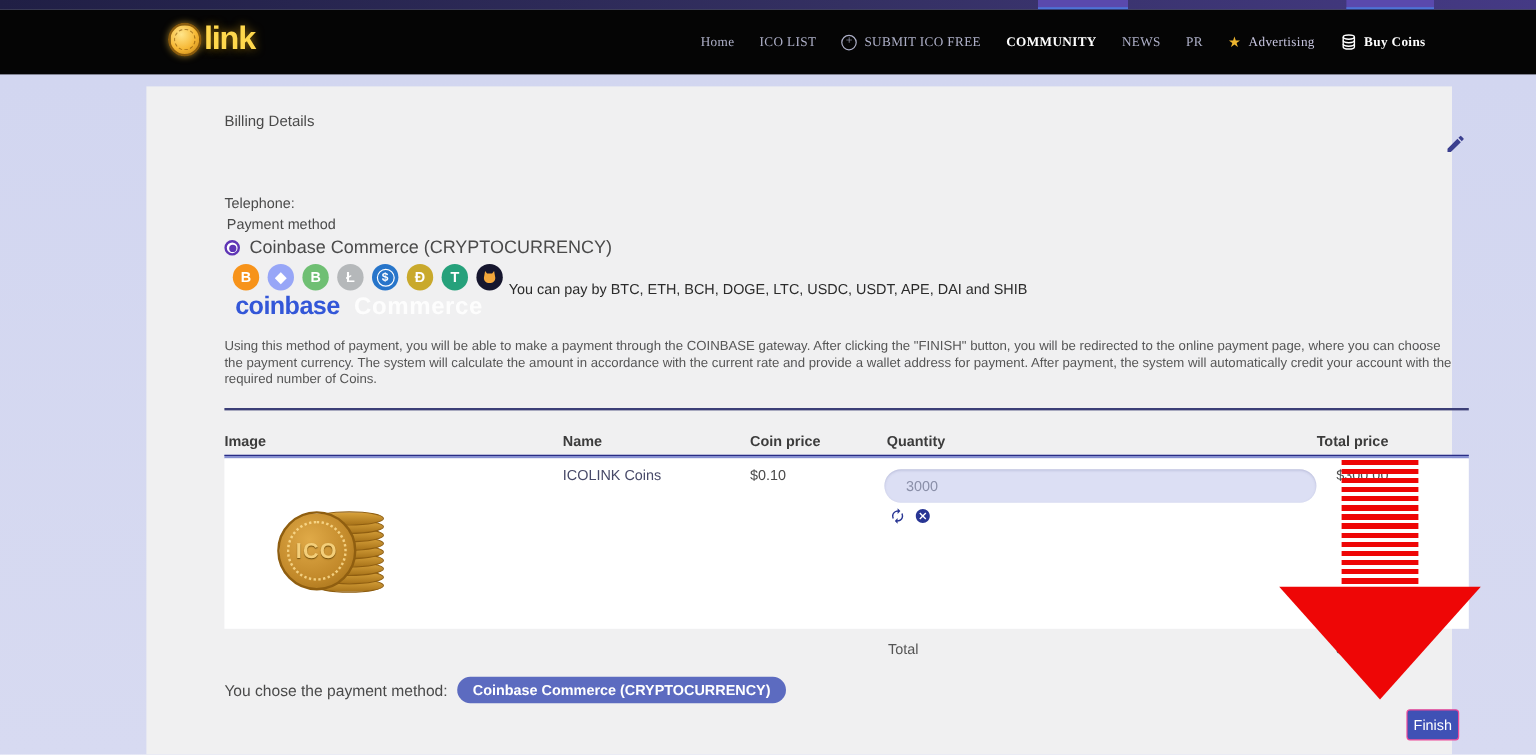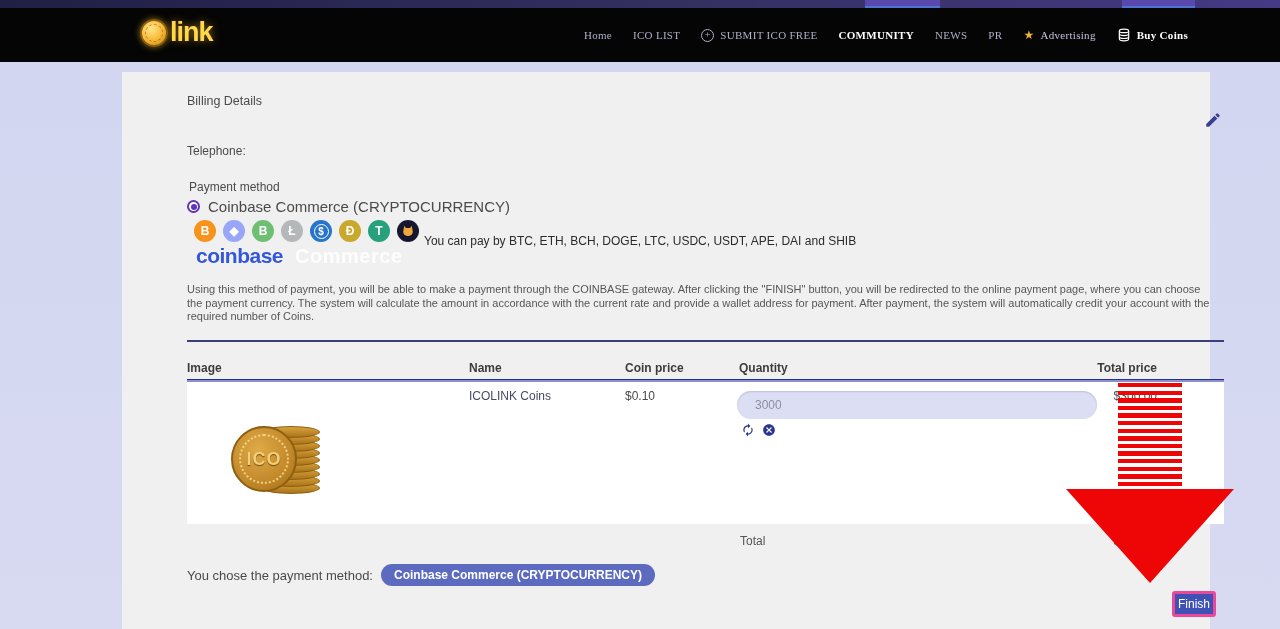--- a/index.html
+++ b/index.html
@@ -35,21 +35,21 @@
   .db-icon svg { display:block; }
 
   
   .card { position:absolute; left:122px; top:72px; width:1088px; height:557px; background:#f0f0f1; }
   .abs { position:absolute;margin-left:44px; }
   .lbl { color:#4a4a4a; font-size:12px; }
 
   .billing-title { left:21px; top:22px; font-size:12.5px; color:#4a4a4a; }
   .edit-ic { left:1038px; top:39px; width:18px; height:18px; cursor:pointer; }
 
-  .telephone { left:21px; top:72px; }
+  .telephone { left:21px; top:90px; }
   .pm-label  { left:23px; top:108px; }
 
   .radio-row { left:21px; top:126px; display:flex; align-items:center; gap:8px; }
   .radio { width:13px; height:13px; border-radius:50%; border:2px solid #5f35b5; position:relative; background:#fff; }
   .radio::after { content:""; position:absolute; left:2.5px; top:2.5px; width:4px; height:4px;
                   border-radius:50%; background:#5f35b5; box-shadow:0 0 0 1px #5f35b5; }
   .method-name { font-size:15px; color:#4a4a4a; }
 
   .coins-row { left:28px; top:148px; display:flex; gap:7px; }
   .coin-ic { width:22px; height:22px; border-radius:50%; display:flex; align-items:center;
@@ -93,21 +93,21 @@
 
   .total-label { left:574px; top:462px; font-size:12px; color:#555; }
   .total-val   { top:462px; font-size:12px; color:#4a4a4a; }
 
   .chose-row { left:21px; top:492px; display:flex; align-items:center; gap:8px; }
   .chose-txt { font-size:13px; color:#4a4a4a; }
   .badge { background:#5c6bc0; color:#fff; font-size:12px; font-weight:bold;
            padding:4px 13px; border-radius:11px; cursor:default; }
 
   .finish-btn { left:1006px; top:519px; width:44px; height:26px; background:#3f51b5;
-                border:3px solid #ec4899; border-radius:3px; color:#fff; font-size:12px;
+                border:1px solid #ec4899; border-radius:3px; color:#fff; font-size:12px;
                 font-family:"Liberation Sans",sans-serif; cursor:pointer; }
 
   
   .arrow-shaft { position:absolute; left:1118px; top:383px; width:64px; height:106px; z-index:5;
                  background:repeating-linear-gradient(180deg,#ee0606 0 4.5px,rgba(0,0,0,0) 4.5px 7.6px); }
   .arrow-head { position:absolute; left:1066px; top:489px; width:0; height:0; z-index:5;
                 border-left:84px solid transparent; border-right:84px solid transparent;
                 border-top:94px solid #ee0606; }
 </style>
 </head>

